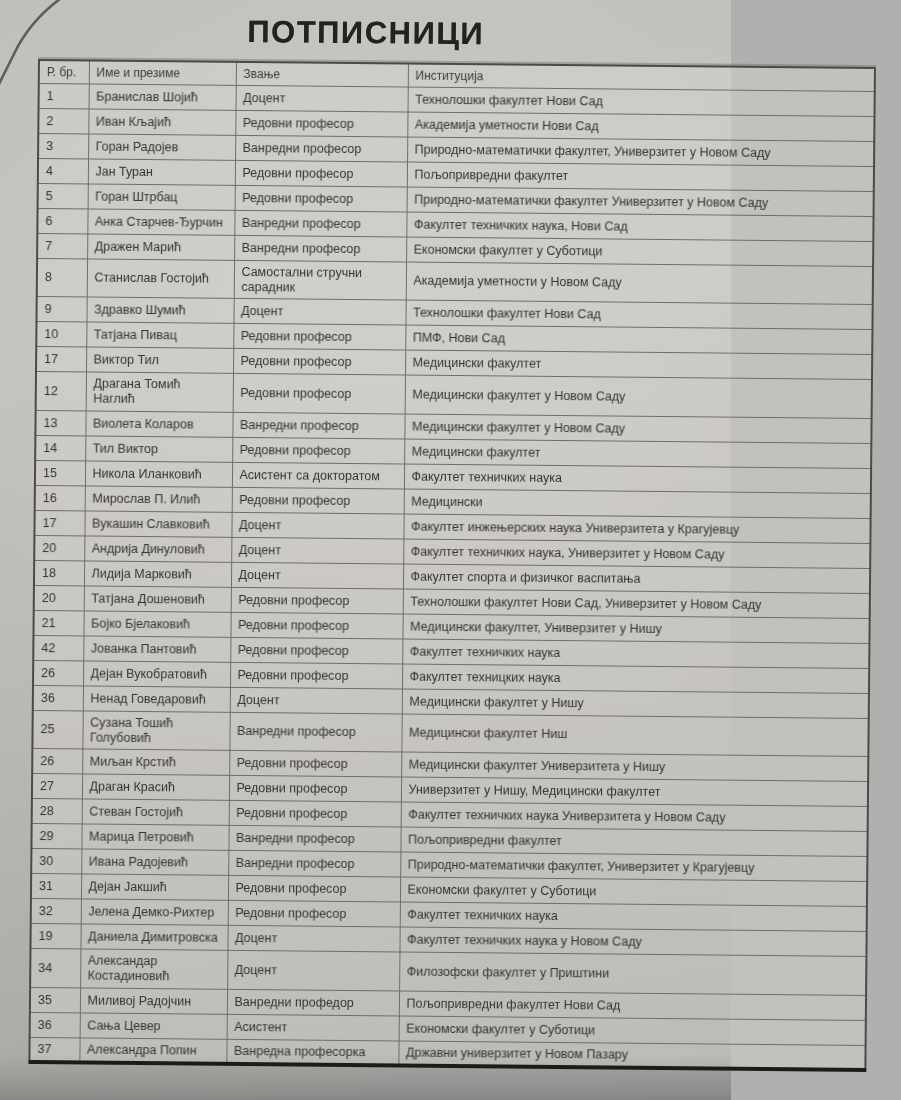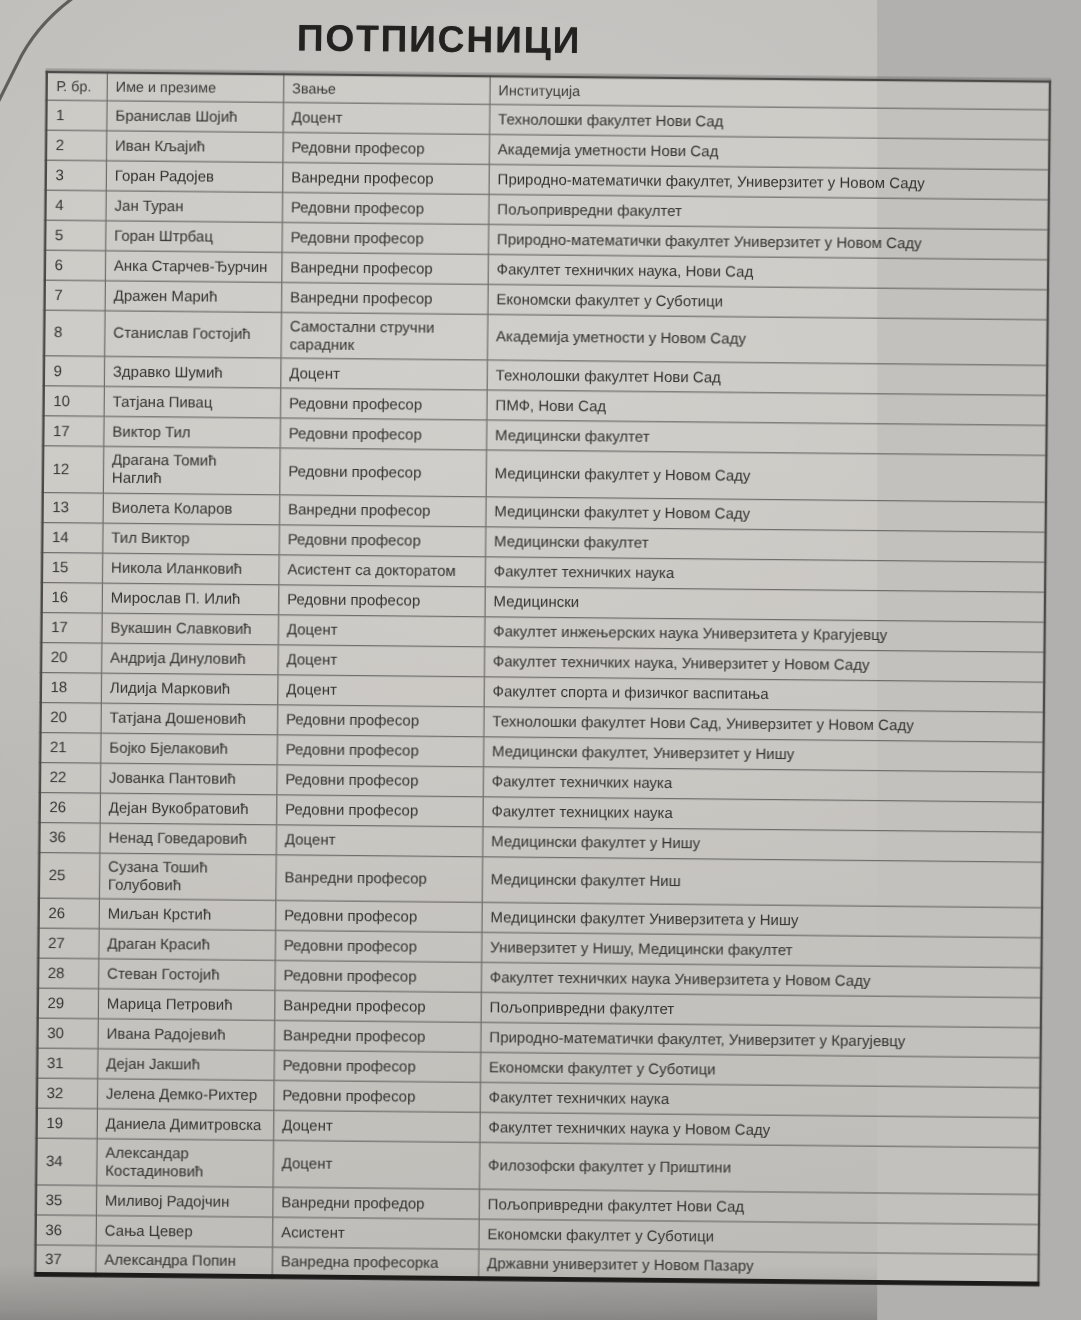--- a/index.html
+++ b/index.html
@@ -218,21 +218,21 @@
     <td class="c-title">Редовни професор</td>
     <td class="c-inst">Технолошки факултет Нови Сад, Универзитет у Новом Саду</td>
   </tr>
           <tr>
     <td class="c-num">21</td>
     <td class="c-name">Бојко Бјелаковић</td>
     <td class="c-title">Редовни професор</td>
     <td class="c-inst">Медицински факултет, Универзитет у Нишу</td>
   </tr>
           <tr>
-    <td class="c-num">22</td>
+    <td class="c-num">42</td>
     <td class="c-name">Јованка Пантовић</td>
     <td class="c-title">Редовни професор</td>
     <td class="c-inst">Факултет техничких наука</td>
   </tr>
           <tr>
     <td class="c-num">26</td>
     <td class="c-name">Дејан Вукобратовић</td>
     <td class="c-title">Редовни професор</td>
     <td class="c-inst">Факултет техницких наука</td>
   </tr>

